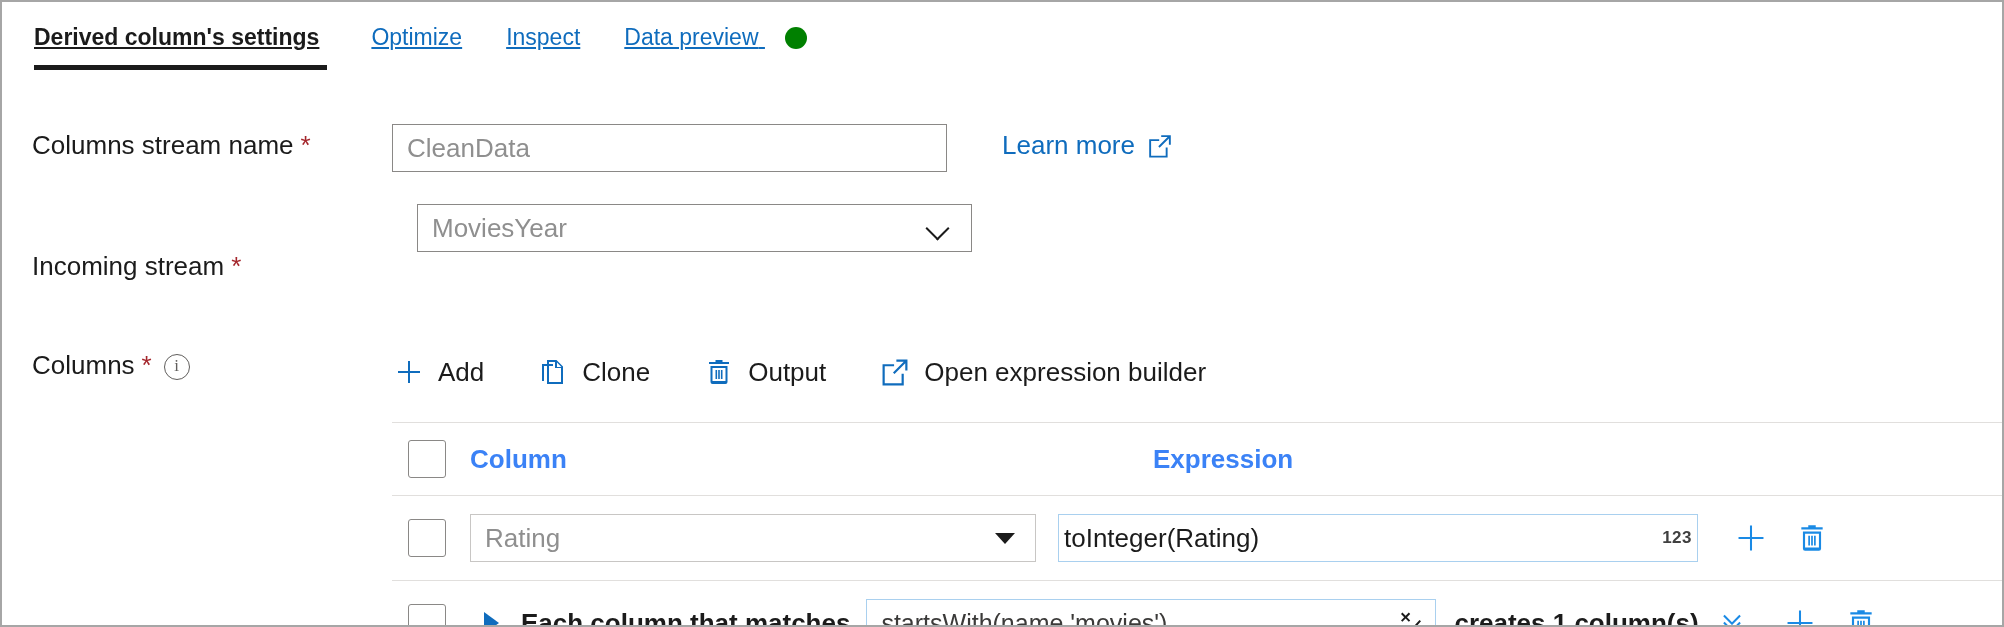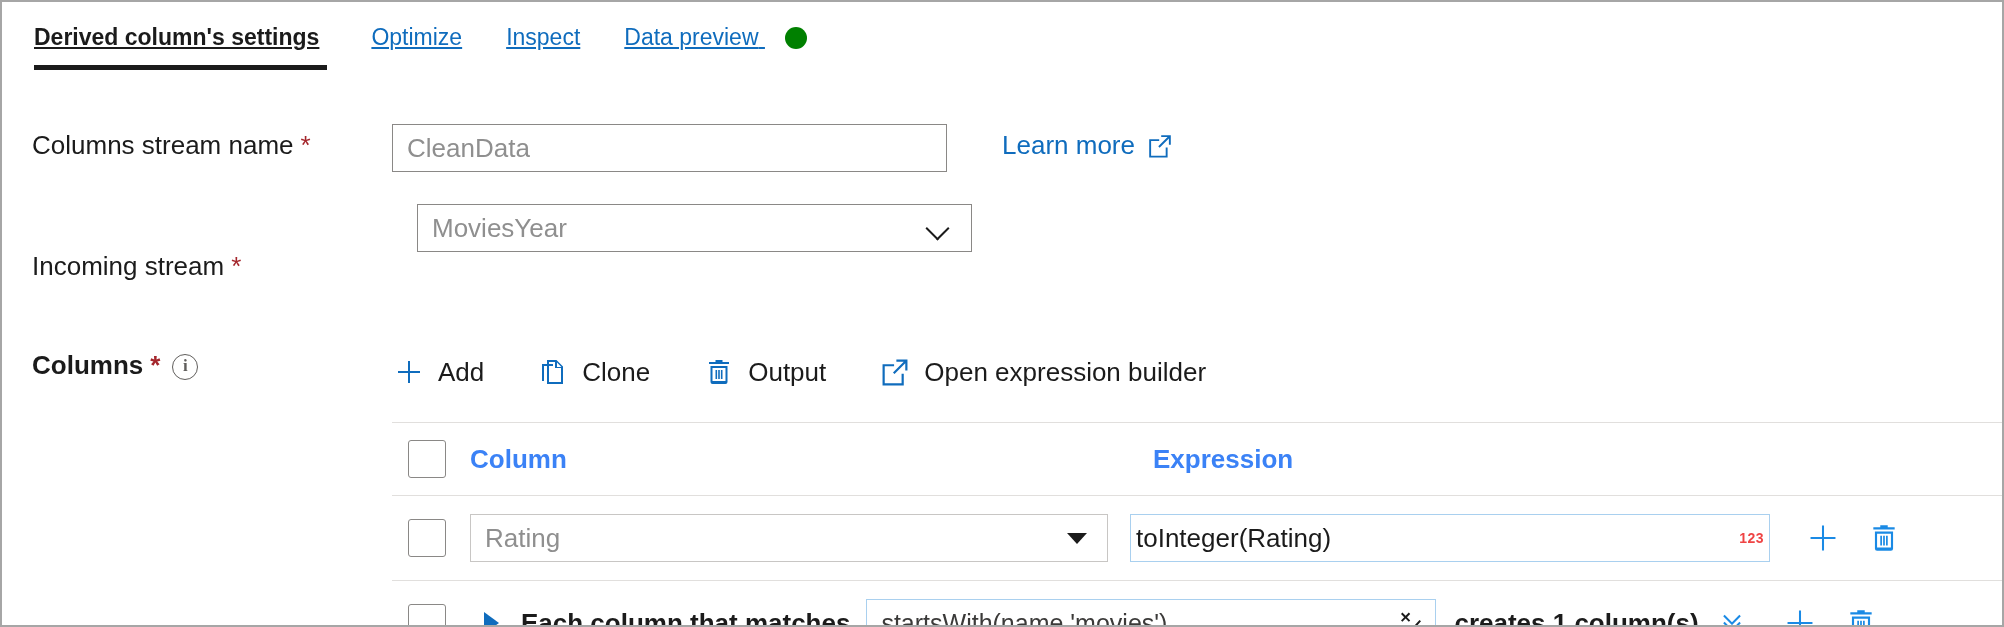--- a/index.html
+++ b/index.html
@@ -207,21 +207,21 @@
 
   .colhead {
     font-size: 26px;
     font-weight: bold;
     color: #3b82f6;
   }
   .colhead.col1 { width: 683px; }
 
   .sel {
     box-sizing: border-box;
-    width: 638px;
+    width: 566px;
     height: 48px;
     border: 1px solid #c8c6c4;
     background: #fff;
     display: flex;
     align-items: center;
     justify-content: space-between;
     padding: 0 14px;
     font-size: 26px;
     color: #8f8f8f;
     flex: none;
@@ -245,23 +245,23 @@
     display: flex;
     align-items: center;
     justify-content: space-between;
     padding: 0 5px;
     font-size: 26px;
     color: #1b1b1b;
     flex: none;
     cursor: text;
   }
   .expr .typehint {
-    font-size: 14px;
+    font-size: 17px;
     font-weight: bold;
-    color: #ef4444;
+    color: #404040;
     letter-spacing: .5px;
   }
 
   .rowacts {
     display: flex;
     align-items: center;
     gap: 28px;
     margin-left: 36px;
   }
   .rowacts .iconbtn { cursor: pointer; display: block; }
@@ -352,21 +352,21 @@
     </div>
 
     <div class="label" style="left:30px; top:132px;margin-top:45px;">
       <span>Incoming stream</span><span class="req">*</span>
     </div>
     <div class="field dropdown" style="left:390px; top:130px; width:555px;margin-left:25px;">
       <span>MoviesYear</span>
       <span class="chevron-down"></span>
     </div>
 
-    <div class="label" style="left:30px; top:276px;font-weight:bold;">
+    <div class="label" style="left:30px; top:276px;">
       <span>Columns</span><span class="req">*</span><span class="info-icon">i</span>
     </div>
 
     <div class="cmdbar">
 
       <div class="cmd">
         <svg width="30" height="30" viewBox="0 0 30 30">
           <path d="M14 4 h2 v10 h10 v2 h-10 v10 h-2 v-10 h-10 v-2 h10 z" fill="#0f6cbd"></path>
         </svg>
         <span>Add</span>

